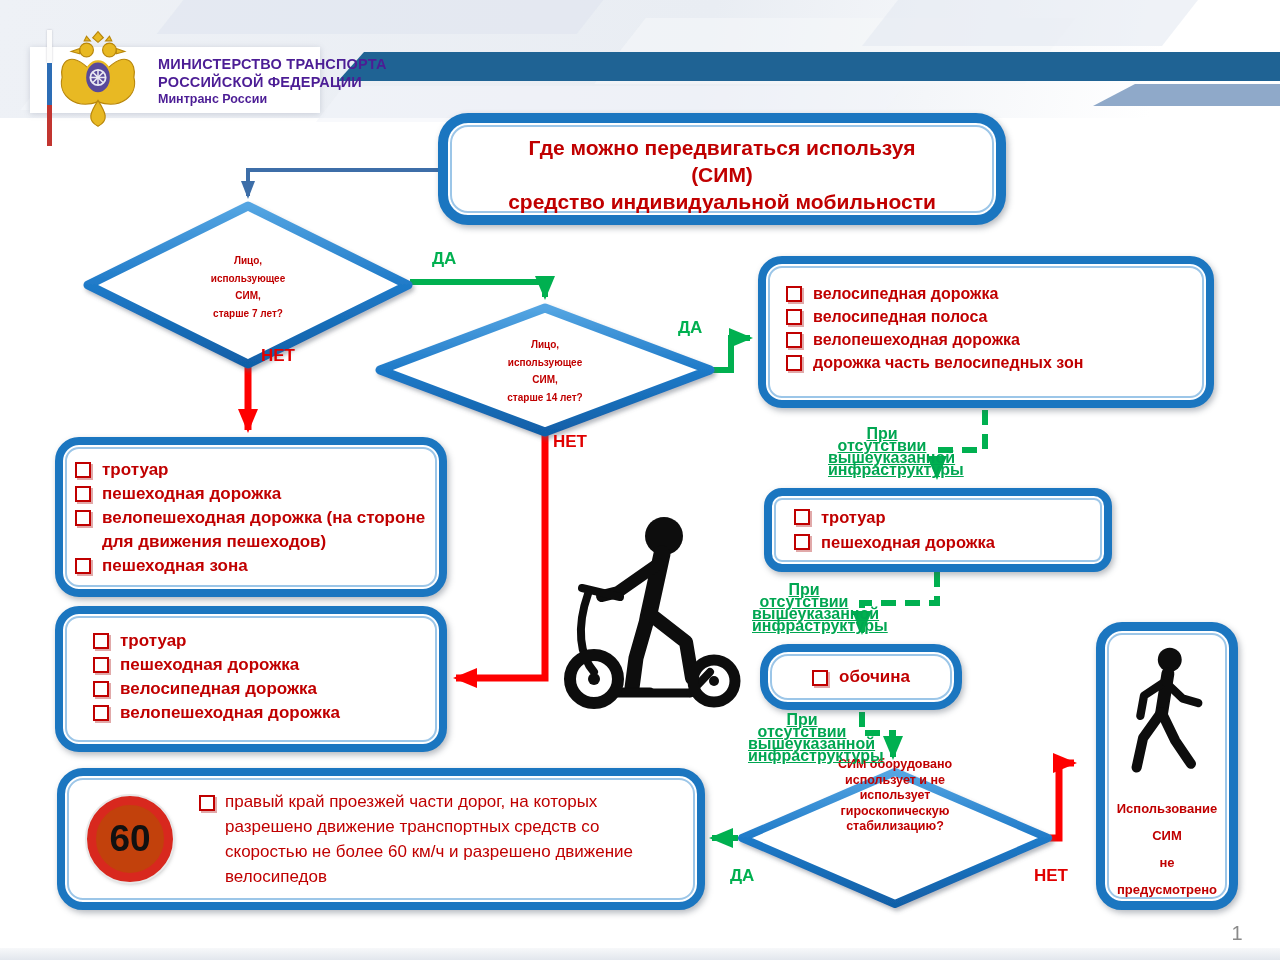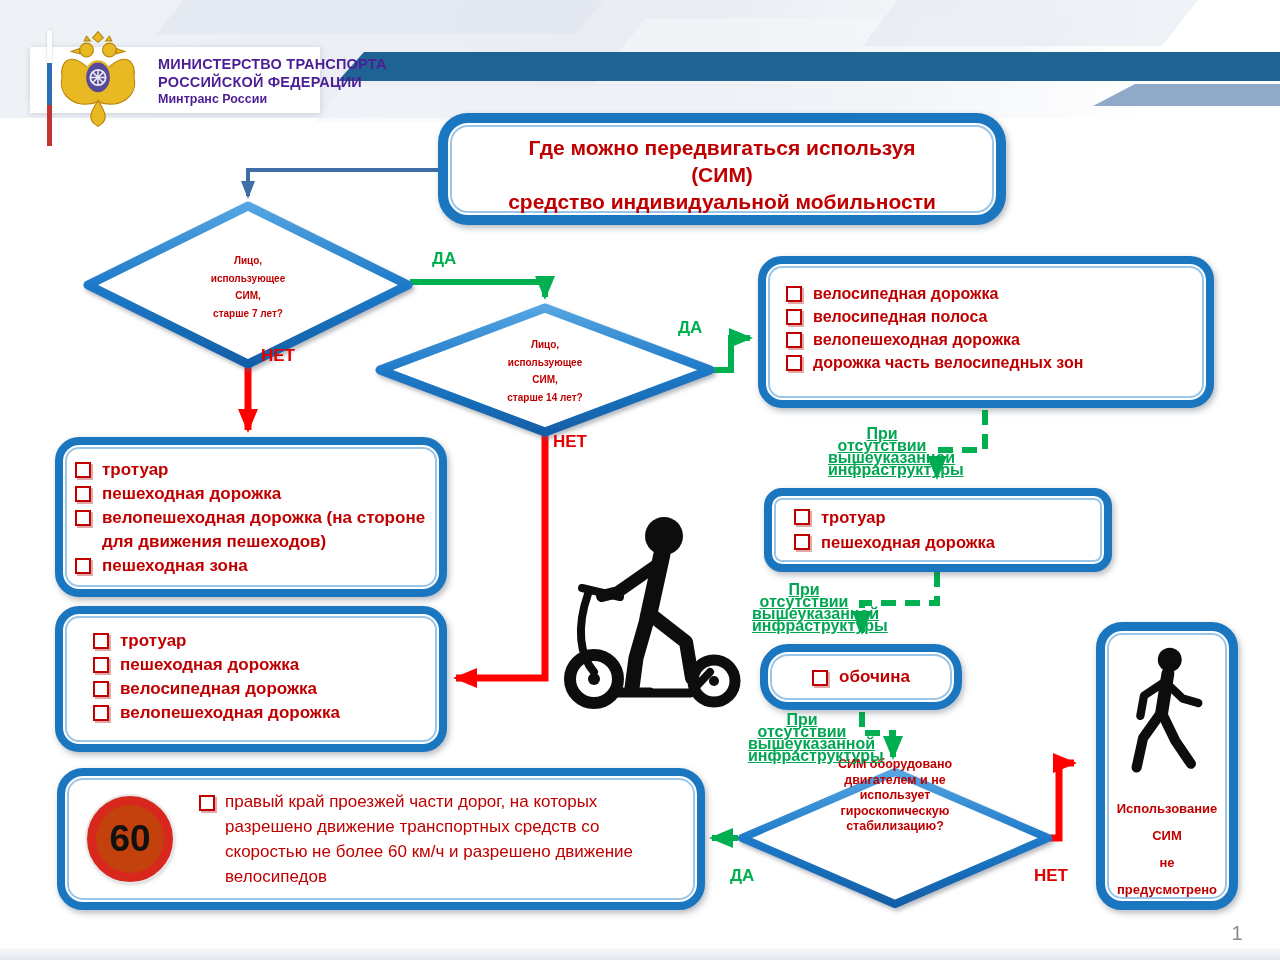--- a/index.html
+++ b/index.html
@@ -180,21 +180,21 @@
     <span>старше 7 лет?</span>
   </div>
   <div class="dtext dt1" style="left:445px; top:336px; width:200px;">
     <span>Лицо,</span>
     <span>использующее</span>
     <span>СИМ,</span>
     <span>старше 14 лет?</span>
   </div>
   <div class="dtext dt3" style="left:795px; top:757px; width:200px;">
     <span>СИМ оборудовано</span>
-    <span>двигателем и не</span>
+    <span>использует и не</span>
     <span>использует</span>
     <span>гироскопическую</span>
     <span>стабилизацию?</span>
   </div>
 
   <div class="lbl yes" style="left:432px; top:249px;">ДА</div>
   <div class="lbl no" style="left:261px; top:346px;">НЕТ</div>
   <div class="lbl yes" style="left:678px; top:318px;">ДА</div>
   <div class="lbl no" style="left:553px; top:432px;">НЕТ</div>
   <div class="lbl yes" style="left:730px; top:866px;">ДА</div>

